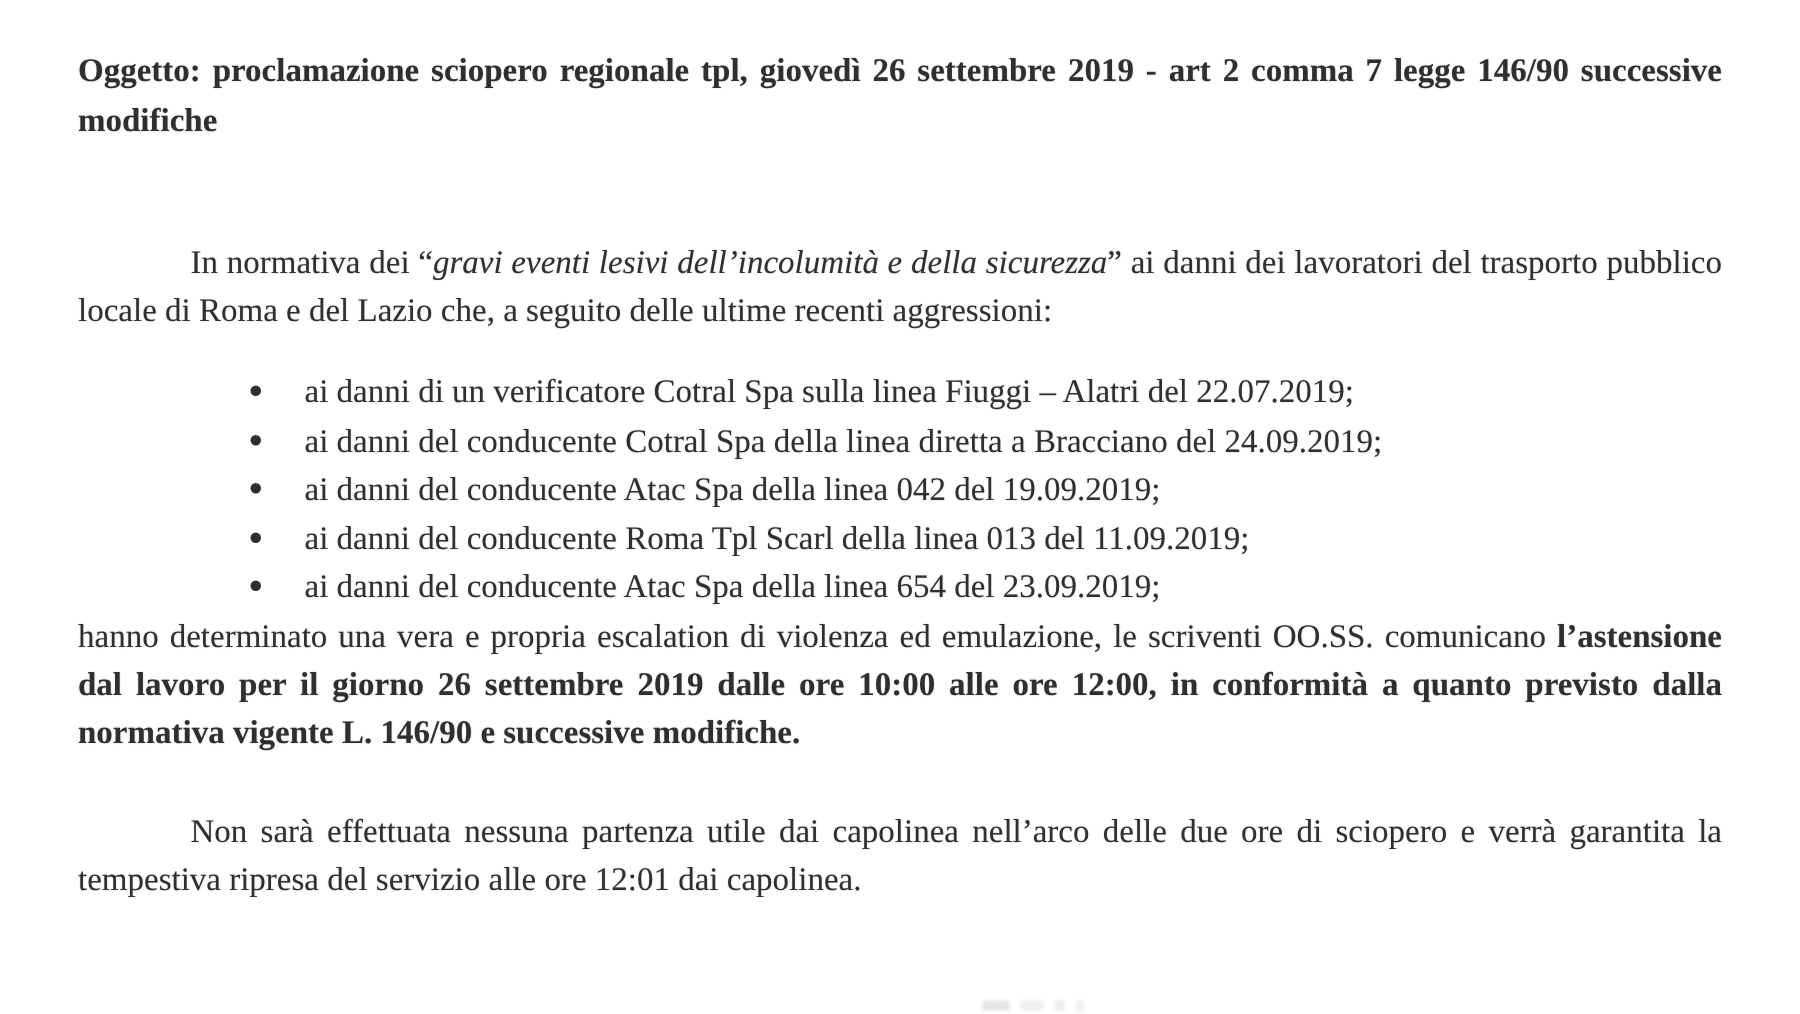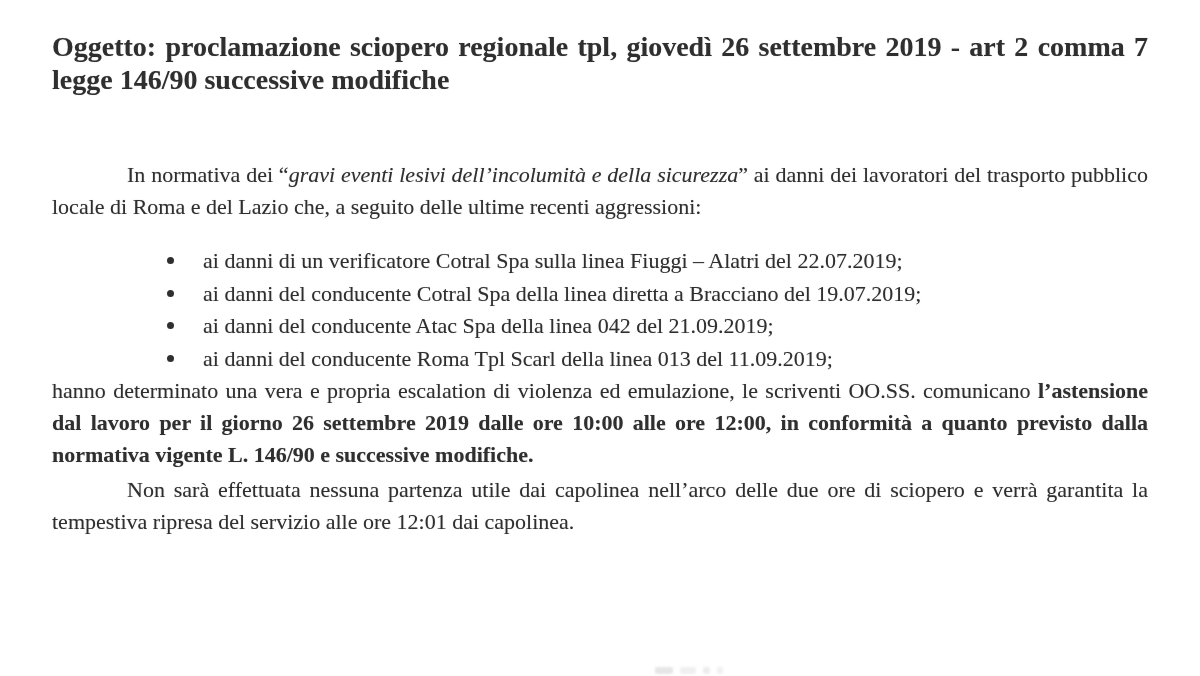--- a/index.html
+++ b/index.html
@@ -18,21 +18,21 @@
     text-shadow: 0 0 1px rgba(70,70,70,0.35);
   }
   .content {
     position: absolute;
     left: 52px;
     right: 52px;
     top: 0;
   }
   .subject {
     margin: 30px 0 0 0;
-    font-size: 28px;
+    font-size: 22px;
     line-height: 33px;
     font-weight: bold;
     text-align: justify;
   }
   .para {
     font-size: 22px;
     line-height: 32px;
     text-align: justify;
     margin: 0;
   }
@@ -62,21 +62,21 @@
     height: 7px;
     border-radius: 50%;
     background: #2f2f2f;
   }
   .announcement {
   }
   .announcement strong {
     font-weight: bold;
   }
   .closing {
-    margin-top: 3px;
+    margin-top: 34px;
     text-indent: 75px;
   }
   .cutoff-fragment {
     position: absolute;
     top: 667px;
     left: 655px;
     height: 7px;
     display: flex;
     gap: 7px;
     filter: blur(1px);
@@ -96,23 +96,24 @@
 
 <div class="page">
   <div class="content">
 
     <p class="subject">Oggetto: proclamazione sciopero regionale tpl, giovedì 26 settembre 2019 - art 2 comma 7 legge 146/90 successive modifiche</p>
 
     <p class="para intro"><span>In normativa dei “</span><em>gravi eventi lesivi dell’incolumità e della sicurezza</em><span>” ai danni dei lavoratori del trasporto pubblico locale di Roma e del Lazio che, a seguito delle ultime recenti aggressioni:</span></p>
 
     <ul class="bullets">
       <li><span class="bullet-dot"></span><span>ai danni di un verificatore Cotral Spa sulla linea Fiuggi – Alatri del 22.07.2019;</span></li>
-      <li><span class="bullet-dot"></span><span>ai danni del conducente Cotral Spa della linea diretta a Bracciano del 19.07.2019;</span></li>
-      <li><span class="bullet-dot"></span><span>ai danni del conducente Atac Spa della linea 042 del 21.09.2019;</span></li>
+      <li><span class="bullet-dot"></span><span>ai danni del conducente Cotral Spa della linea diretta a Bracciano del 24.09.2019;</span></li>
+      <li><span class="bullet-dot"></span><span>ai danni del conducente Atac Spa della linea 042 del 19.09.2019;</span></li>
       <li><span class="bullet-dot"></span><span>ai danni del conducente Roma Tpl Scarl della linea 013 del 11.09.2019;</span></li>
+      <li><span class="bullet-dot"></span><span>ai danni del conducente Atac Spa della linea 654 del 23.09.2019;</span></li>
     </ul>
 
     <p class="para announcement"><span>hanno determinato una vera e propria escalation di violenza ed emulazione, le scriventi OO.SS. comunicano </span><strong>l’astensione dal lavoro per il giorno 26 settembre 2019 dalle ore 10:00 alle ore 12:00, in conformità a quanto previsto dalla normativa vigente L. 146/90 e successive modifiche.</strong></p>
 
     <p class="para closing">Non sarà effettuata nessuna partenza utile dai capolinea nell’arco delle due ore di sciopero e verrà garantita la tempestiva ripresa del servizio alle ore 12:01 dai capolinea.</p>
 
   </div>
 
   <div class="cutoff-fragment">
     <i class="frag-a"></i>

